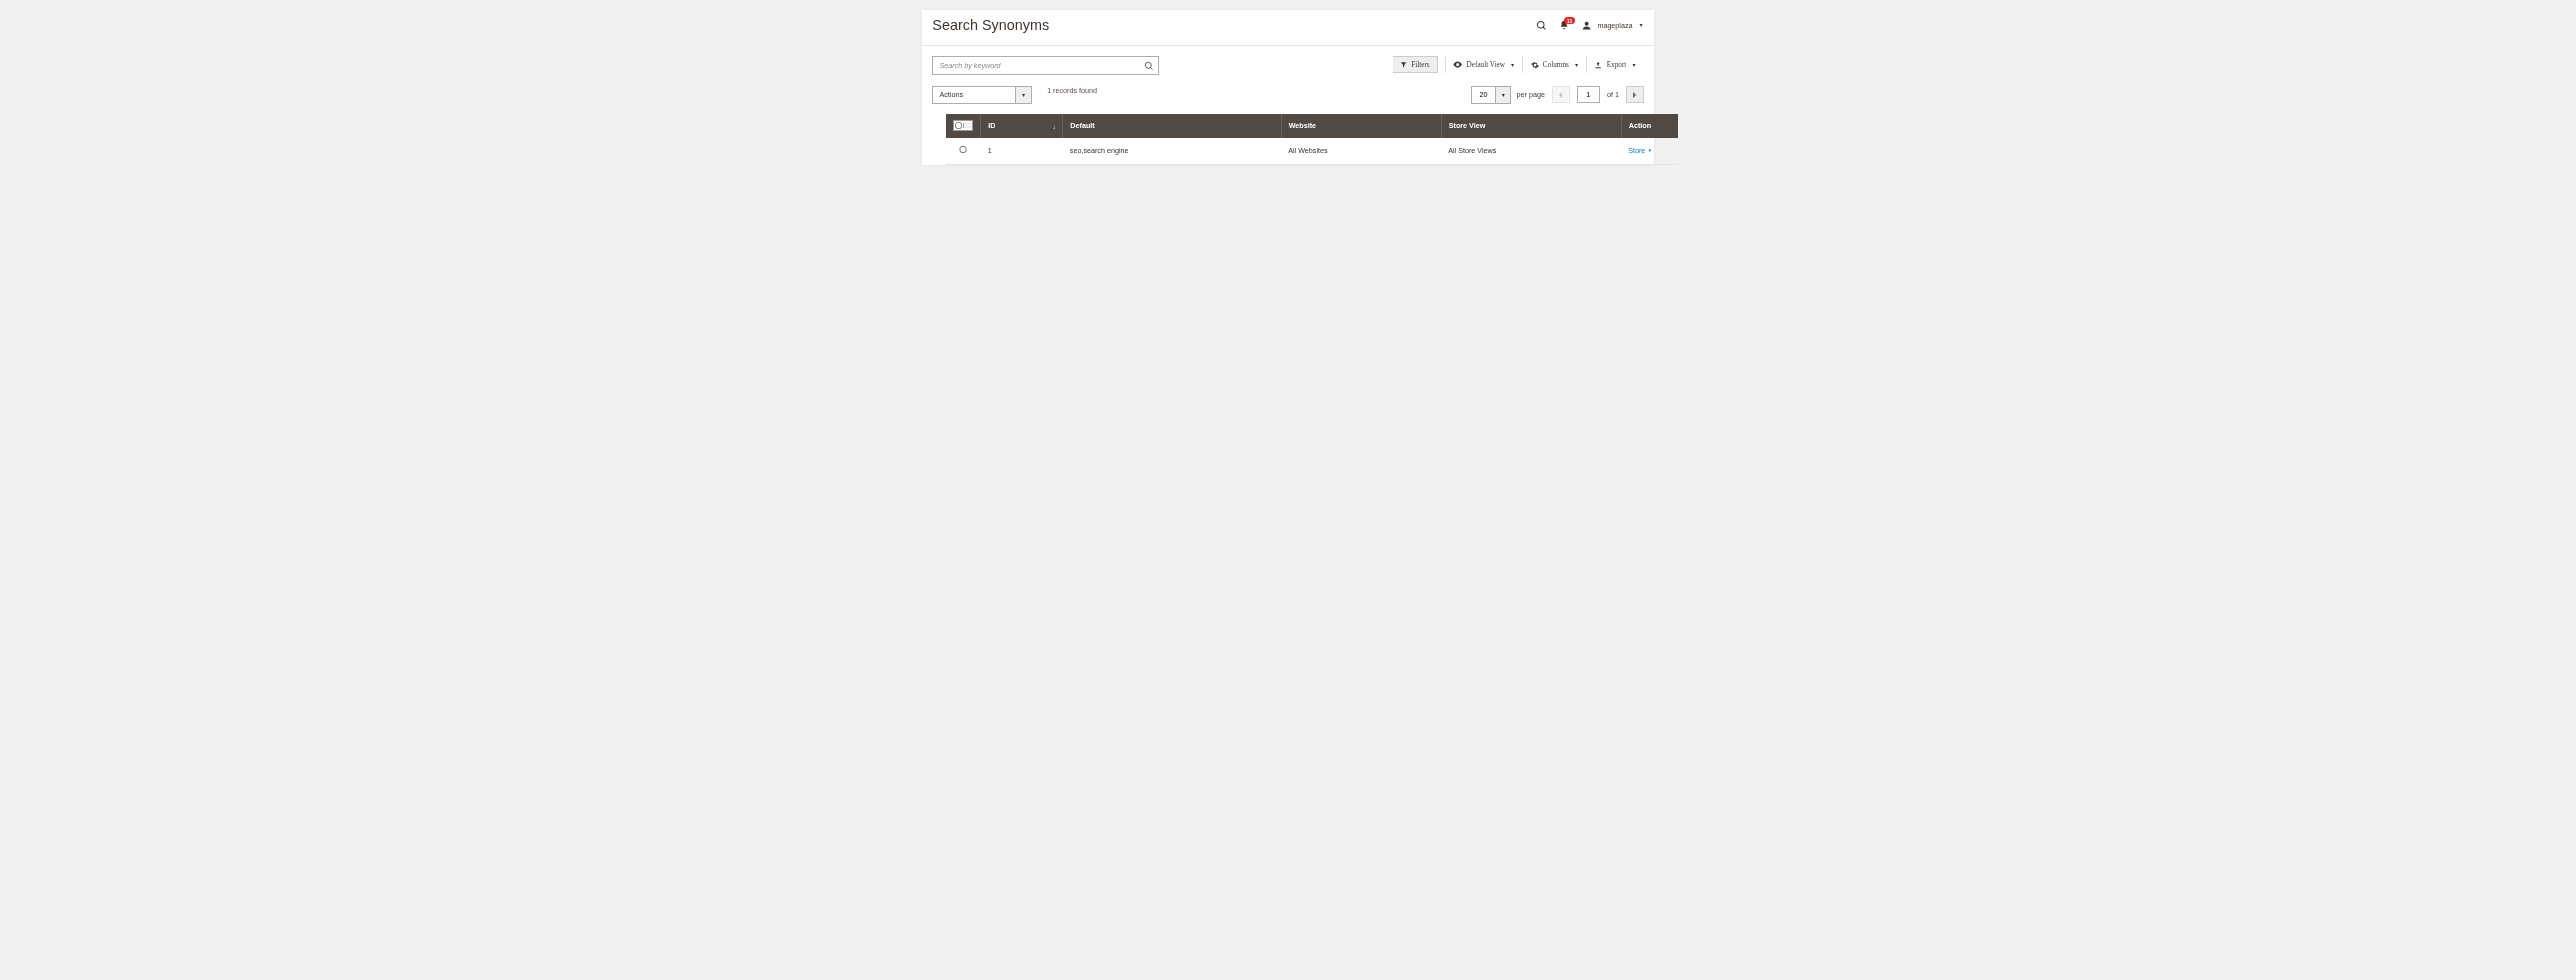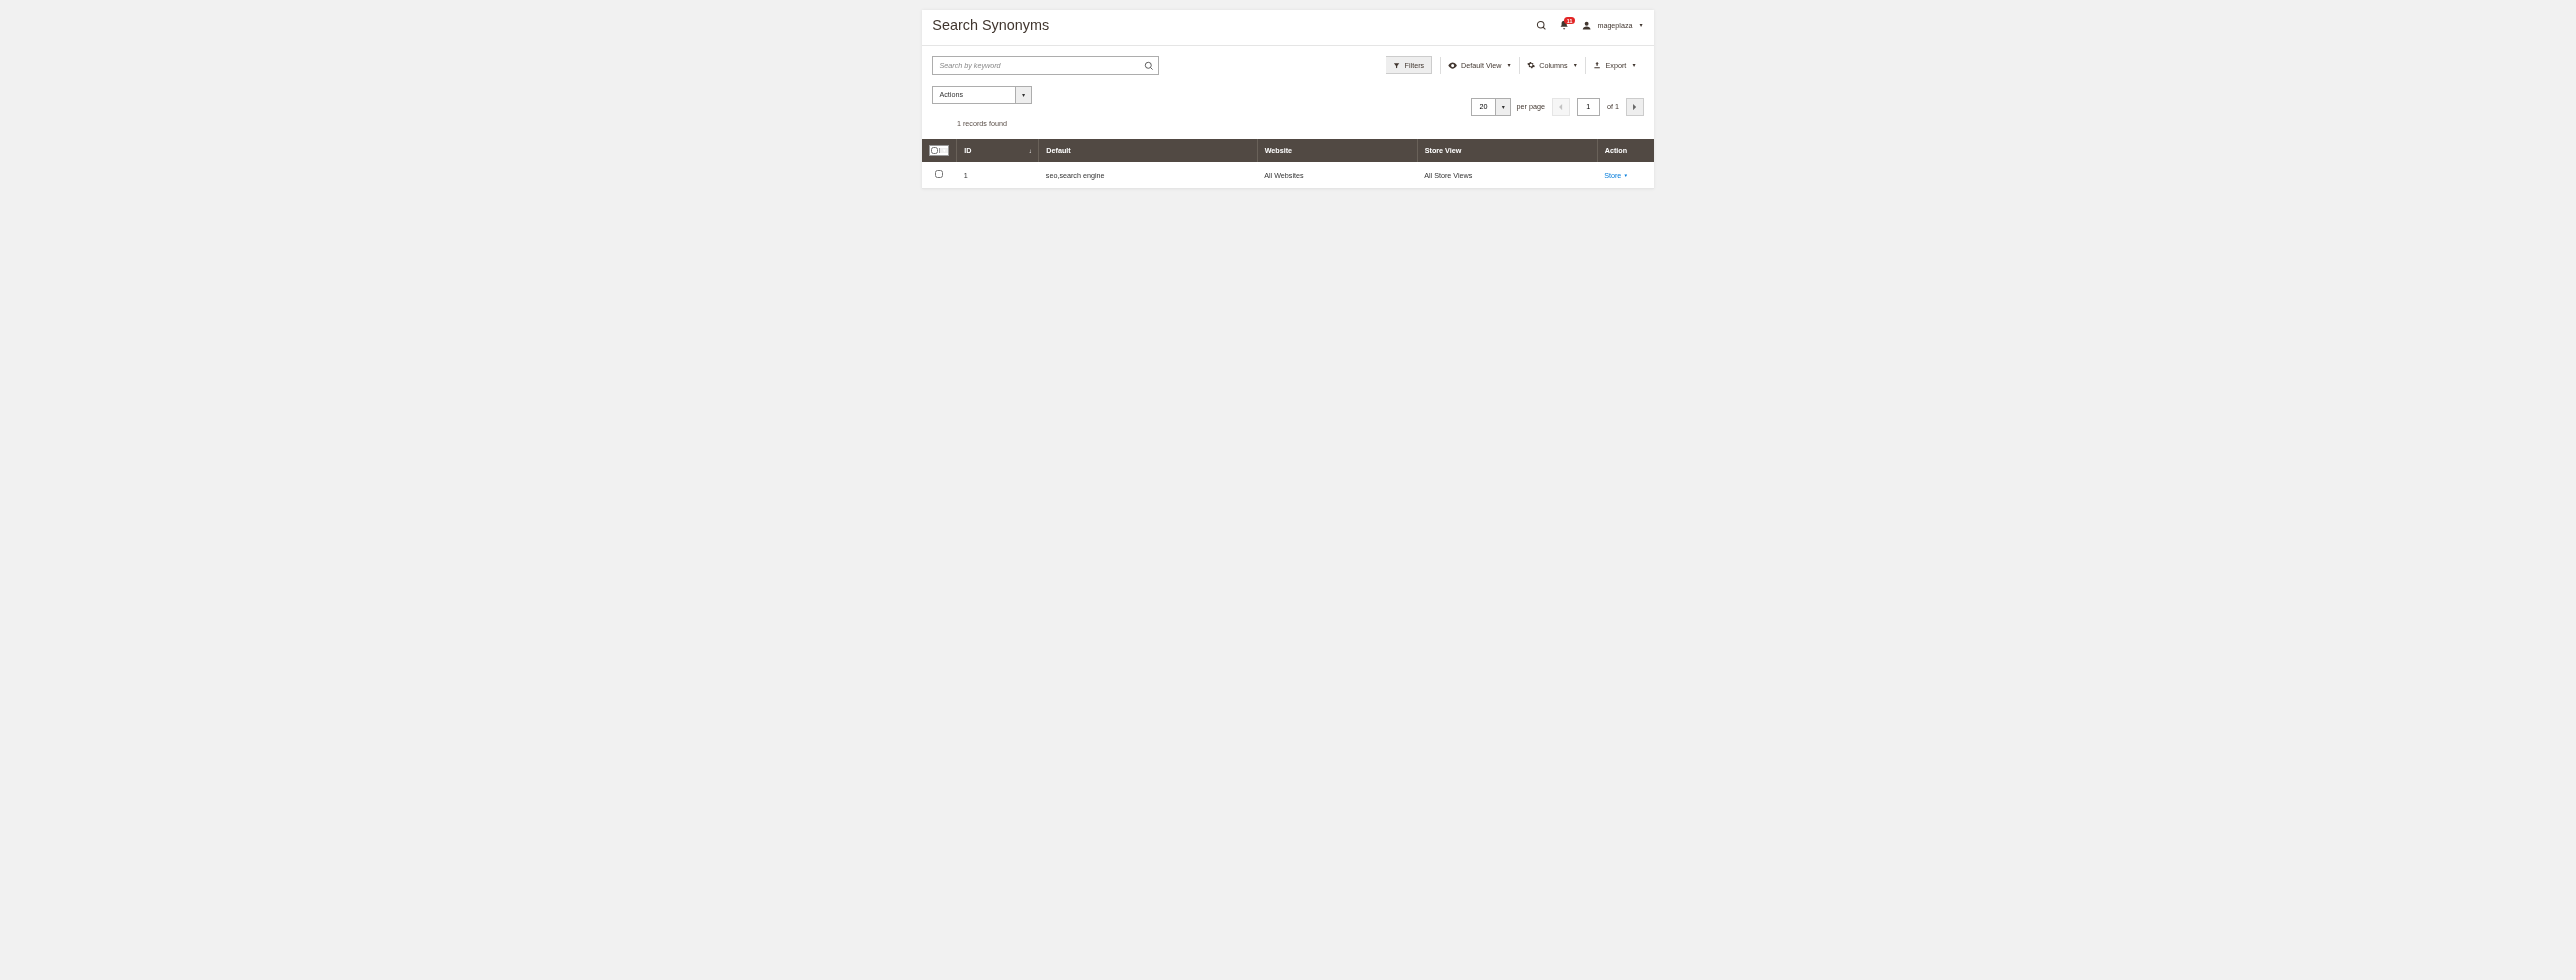--- a/index.html
+++ b/index.html
@@ -17,45 +17,45 @@
   .action-bar { background: #f1f1f1; padding: 11.3px 10.3px; display: flex; justify-content: flex-end; border-bottom: 0.5px solid #e5e5e5;}
   .btn-primary { background: #c84b1a; color: #fff; border: none; padding: 6.2px 10.3px; font-size: 8.2px; font-weight: 600; cursor: pointer; }
   
   .toolbar-top { display: flex; align-items: flex-start; justify-content: space-between; padding: 10.3px 10.3px 7.2px 10.3px; }
   .search-wrap { position: relative; width: 227px; }
   .search-input { width: 100%; border: 0.5px solid #adadad; padding: 4.1px 20.6px 4.1px 6.2px; font-size: 7.2px; font-style: italic; color: #777; background: #fff; }
   .search-input::placeholder { color: #888; font-style: italic; }
   .search-btn { position: absolute; right: 0; top: 0; height: 100%; width: 20.6px; border: none; background: transparent; cursor: pointer; display:flex; align-items:center; justify-content:center; }
   
   .tool-group { display: flex; align-items: center; }
-  .tool-btn { display: inline-flex; align-items: center; gap: 4.1px; padding: 4.1px 7.2px; cursor: pointer; color: #41362f; font-size: 7.2px; border-left: 0.5px solid #ddd; }
+  .tool-btn { display: inline-flex; align-items: center; gap: 4.1px; padding: 4.1px 7.2px; cursor: pointer; color: #41362f; font-size: 7.2px; border-left: 0.5px solid #ddd; font-family: Liberation Serif, serif; }
   .tool-btn:first-child { border-left: none; }
   .tool-btn .caret { font-size: 5.2px; margin-left: 1px; }
   .filters-btn { background: #eee; border: 0.5px solid #ccc; padding: 3.6px 7.2px; margin-right: 7.2px;}
   
   .toolbar-mid { display: flex; align-items: center; justify-content: space-between; padding: 3.1px 10.3px 10.3px 10.3px; }
-  .left-mid { display: flex; align-items: center; gap: 15.5px; flex-direction: column; }
+  .left-mid { display: flex; align-items: flex-start; gap: 15.5px; }
   .actions-sel { border: 0.5px solid #adadad; display: inline-flex; }
   .actions-sel .label { padding: 3.6px 6.2px; min-width: 82px; background: #fff;}
   .actions-sel .toggle { border-left: 0.5px solid #adadad; background: #eee; padding: 3.6px 4.6px; cursor: pointer; display:flex; align-items:center;}
   .records-found { color: #5a4f48; }
   
   .right-mid { display: flex; align-items: center; gap: 7.2px; }
   .perpage { display: flex; align-items: center; gap: 5.2px; }
   .pp-input { display: inline-flex; border: 0.5px solid #adadad;}
   .pp-input input { width: 23px; border: none; text-align: center; padding: 3.6px 2.1px; font-size: 7.2px; }
   .pp-input .toggle { border-left: 0.5px solid #adadad; background: #eee; padding: 3.6px 4.6px; cursor: pointer; display:flex; align-items:center;}
   .pp-label { color: #41362f; }
   .pager { display: flex; align-items: center; gap: 7.2px; }
   .pg-btn { width: 17.5px; height: 17.5px; background: #eee; border: 0.5px solid #ccc; display:flex; align-items:center; justify-content:center; cursor: pointer; color:#777;}
   .pg-btn.disabled { opacity: .5; cursor: default; }
   .pg-cur { width: 23px; height: 17.5px; border: 0.5px solid #adadad; text-align: center; font-size: 7.2px;}
   .pg-of { color: #41362f; }
   
-  table.grid { width: 100%; border-collapse: collapse; }
+  table.grid { width: 100%; border-collapse: collapse; margin-left: 24px; }
   .grid thead th { background: #514943; color: #fff; text-align: left; font-weight: 600; font-size: 7.2px; padding: 6.2px 7.2px; border-right: 0.5px solid #696159;}
   .grid thead th:last-child { border-right: none; }
   .th-check { width: 29px; text-align: center;}
   .th-id { width: 82px; position: relative; }
   .th-syn { }
   .th-web { width: 160px; }
   .th-store { width: 180px; }
   .th-action { width: 57px; }
   .sort-arrow { position: absolute; right: 6.2px; top: 50%; transform: translateY(-50%); font-size: 6.2px;}
   .check-wrap { display: inline-flex; align-items: center; background: #fff; border: 0.5px solid #999; }

